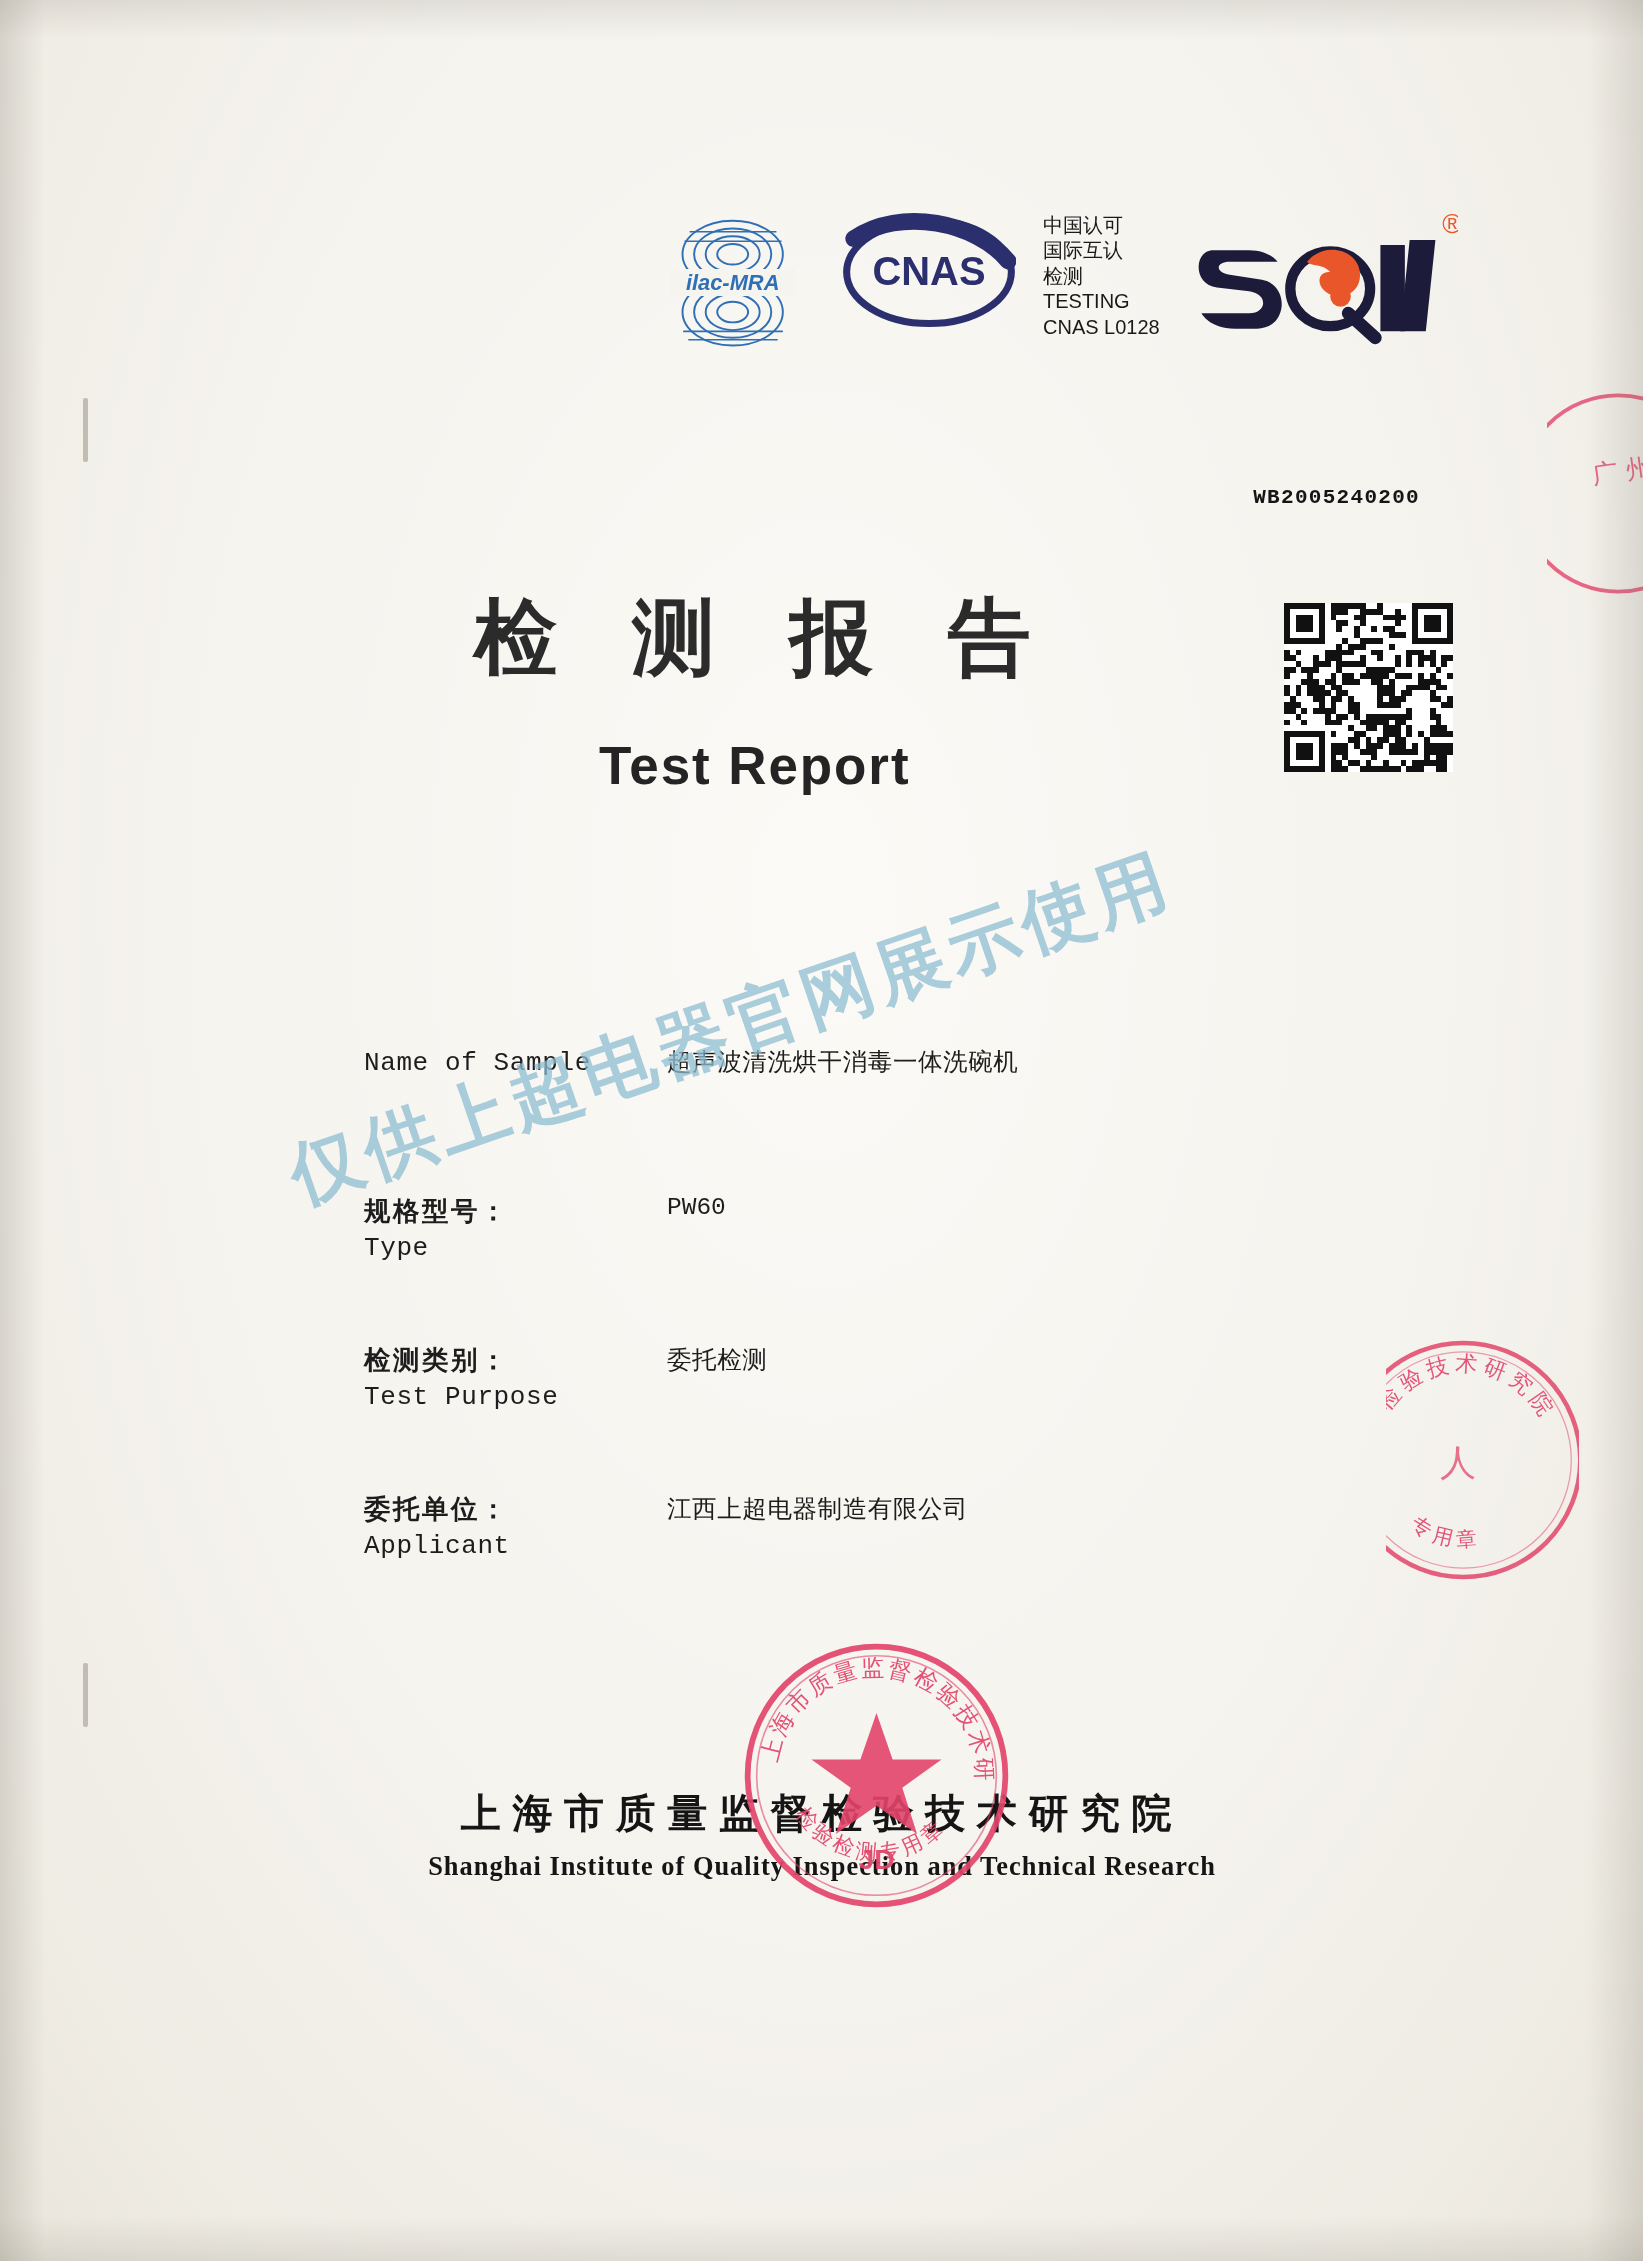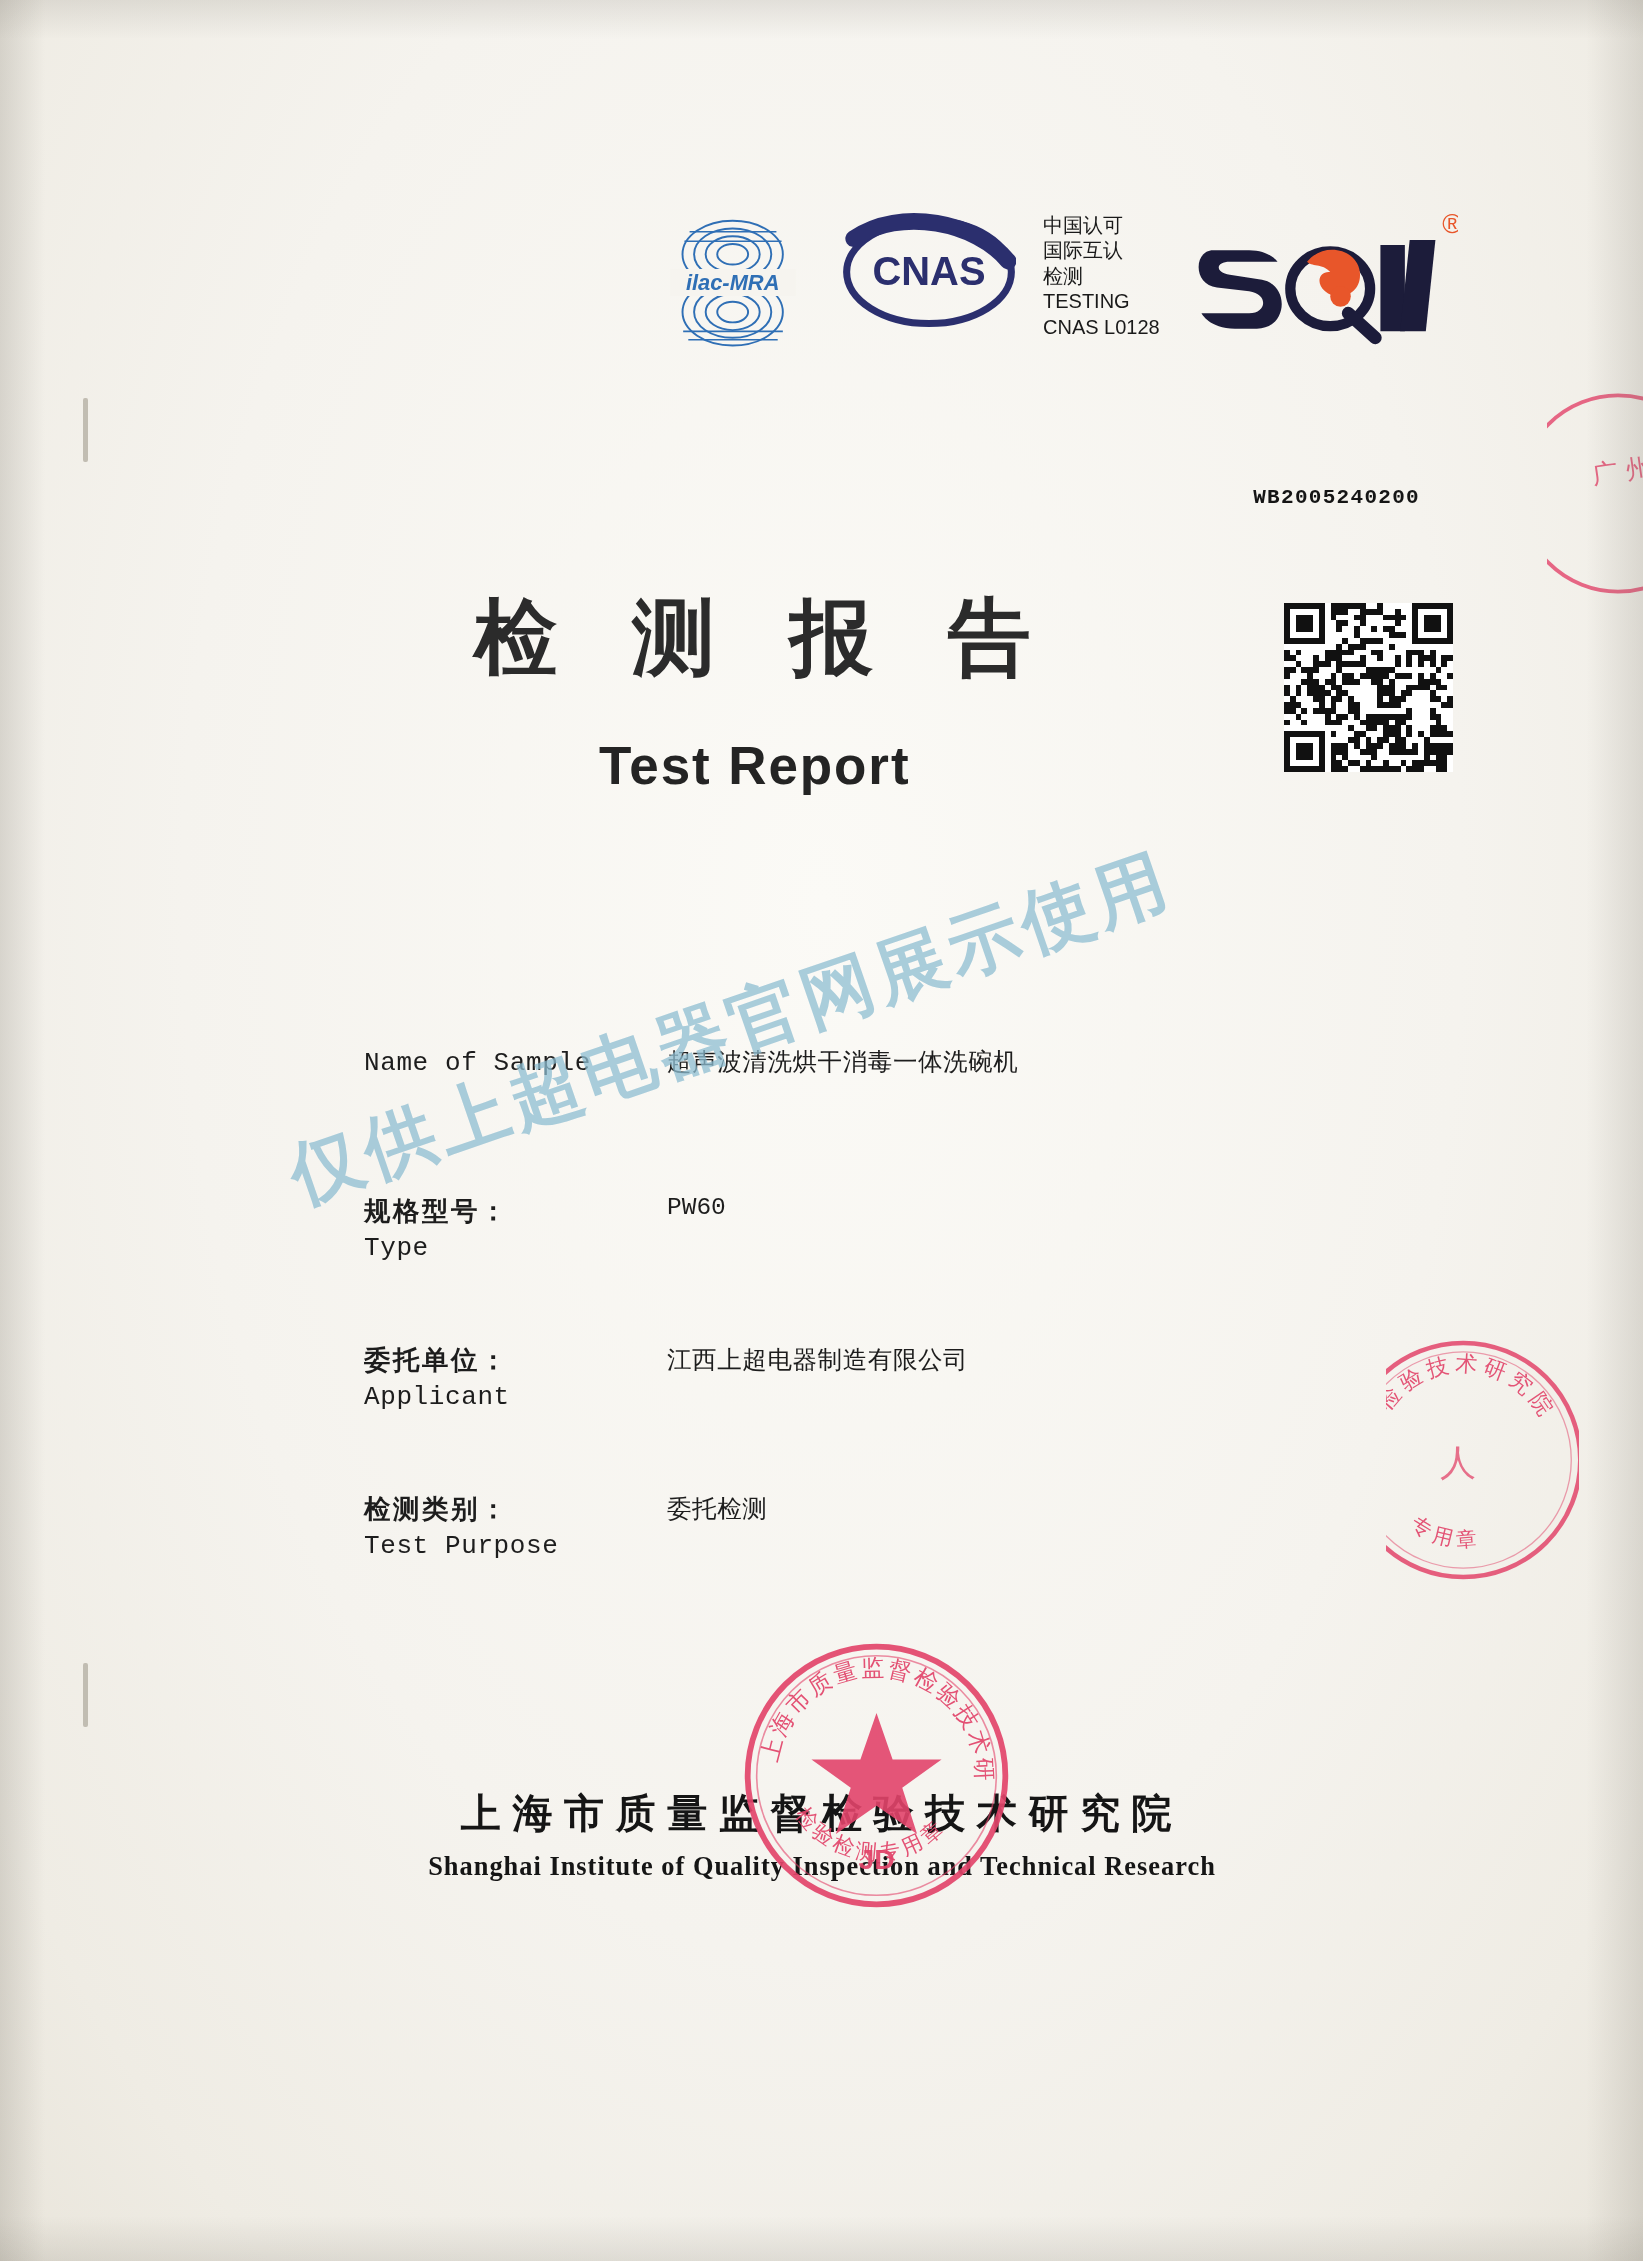--- a/index.html
+++ b/index.html
@@ -774,29 +774,29 @@
       <div class="value">超声波清洗烘干消毒一体洗碗机</div>
     </div>
 
     <div class="field">
       <div class="label-cn">规格型号：</div>
       <div class="label-en">Type</div>
       <div class="value mono">PW60</div>
     </div>
 
     <div class="field">
+      <div class="label-cn">检测类别：</div>
+      <div class="label-en">Test Purpose</div>
+      <div class="value">委托检测</div>
+    </div>
+
+    <div class="field">
       <div class="label-cn">委托单位：</div>
       <div class="label-en">Applicant</div>
       <div class="value">江西上超电器制造有限公司</div>
-    </div>
-
-    <div class="field">
-      <div class="label-cn">检测类别：</div>
-      <div class="label-en">Test Purpose</div>
-      <div class="value">委托检测</div>
     </div>
   </div>
 
   <div class="watermark">仅供上超电器官网展示使用</div>
 
   <div class="stamp-side">
     <svg width="193" height="264" viewBox="0 0 300 410">
       <g transform="translate(-60,0)">
         <circle cx="180" cy="205" r="182" fill="none" stroke="#e2446a" stroke-width="7" opacity="0.85"></circle>
         <circle cx="180" cy="205" r="168" fill="none" stroke="#e2446a" stroke-width="2" opacity="0.5"></circle>

